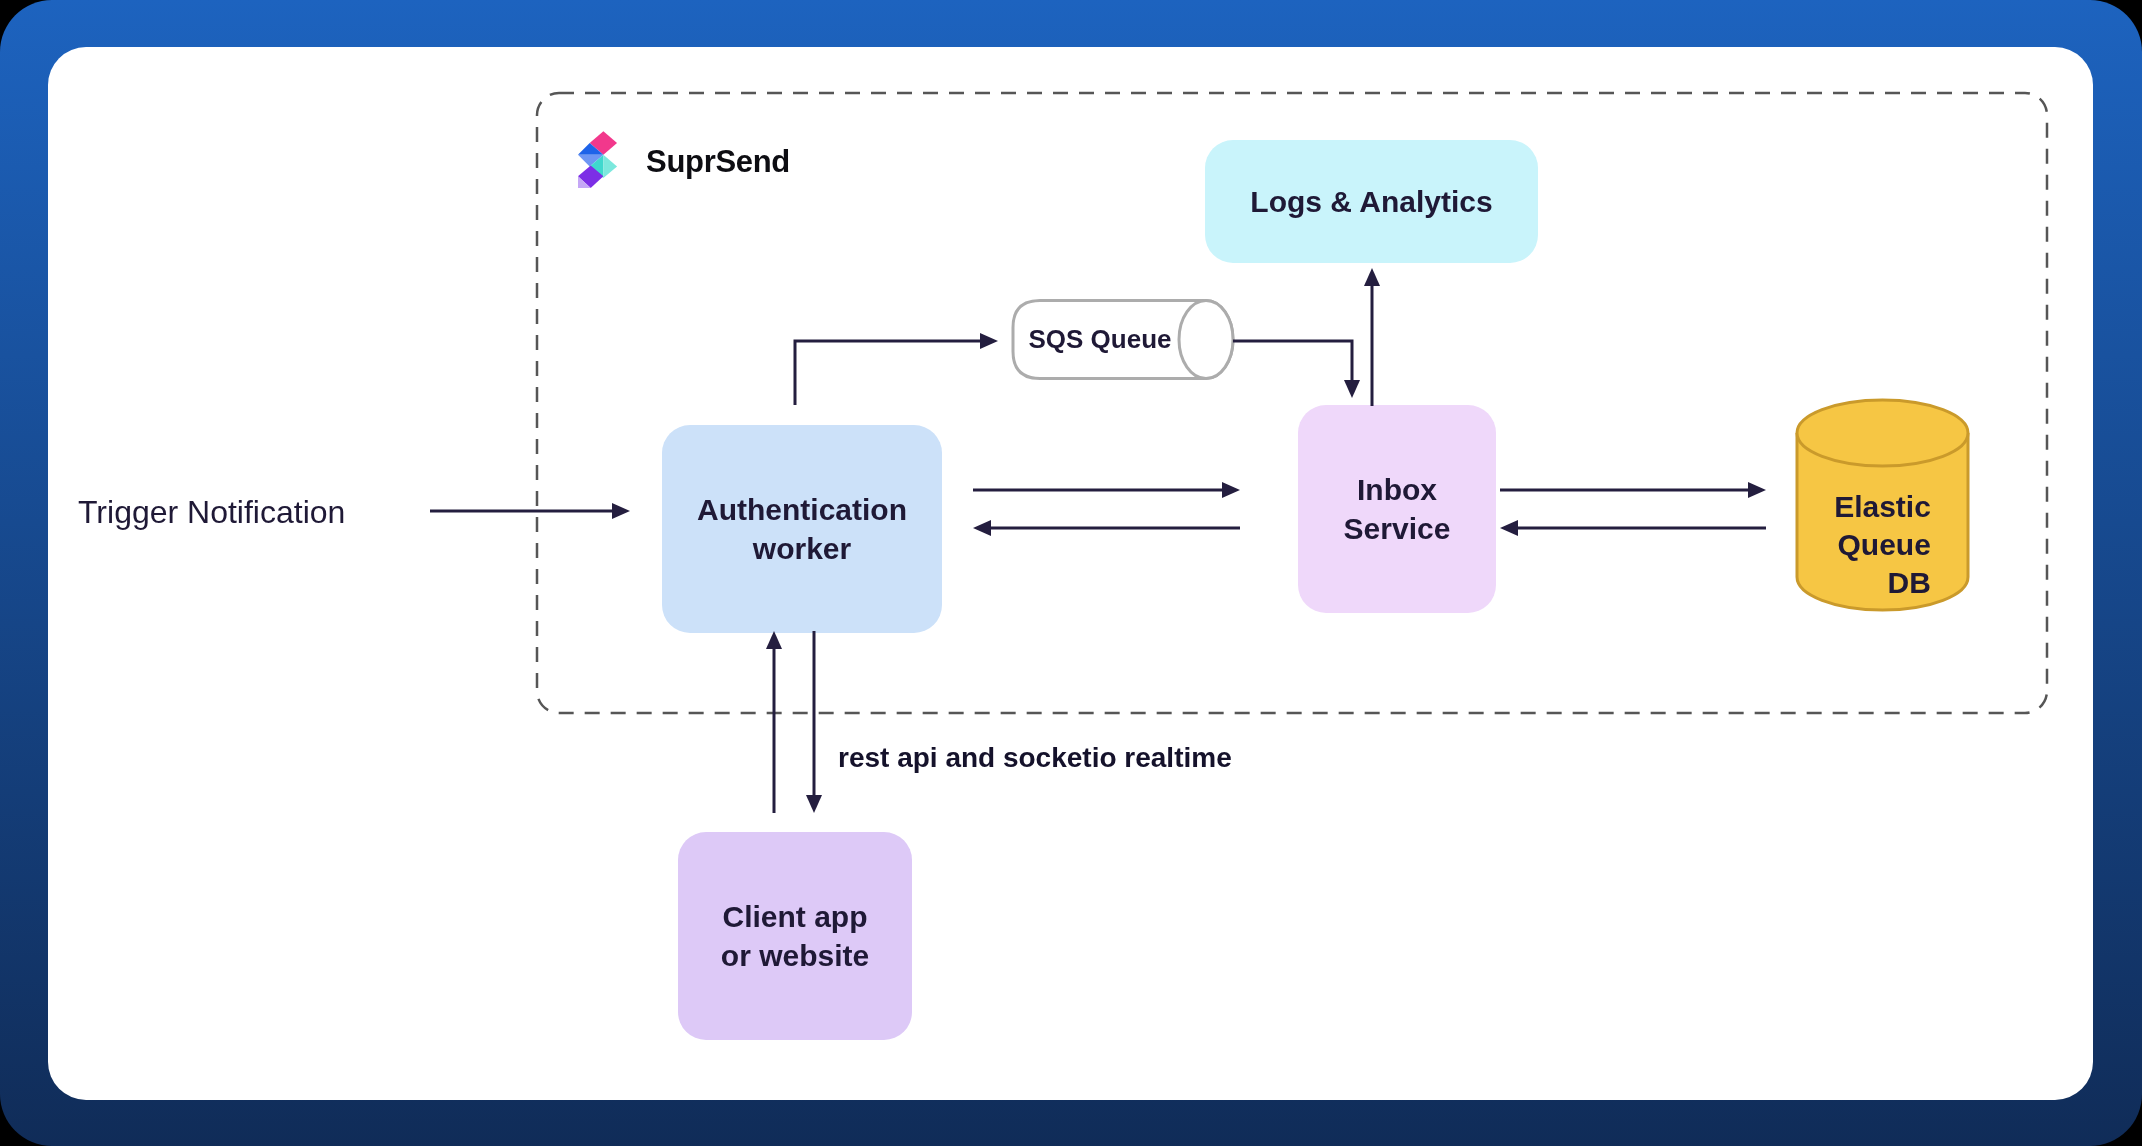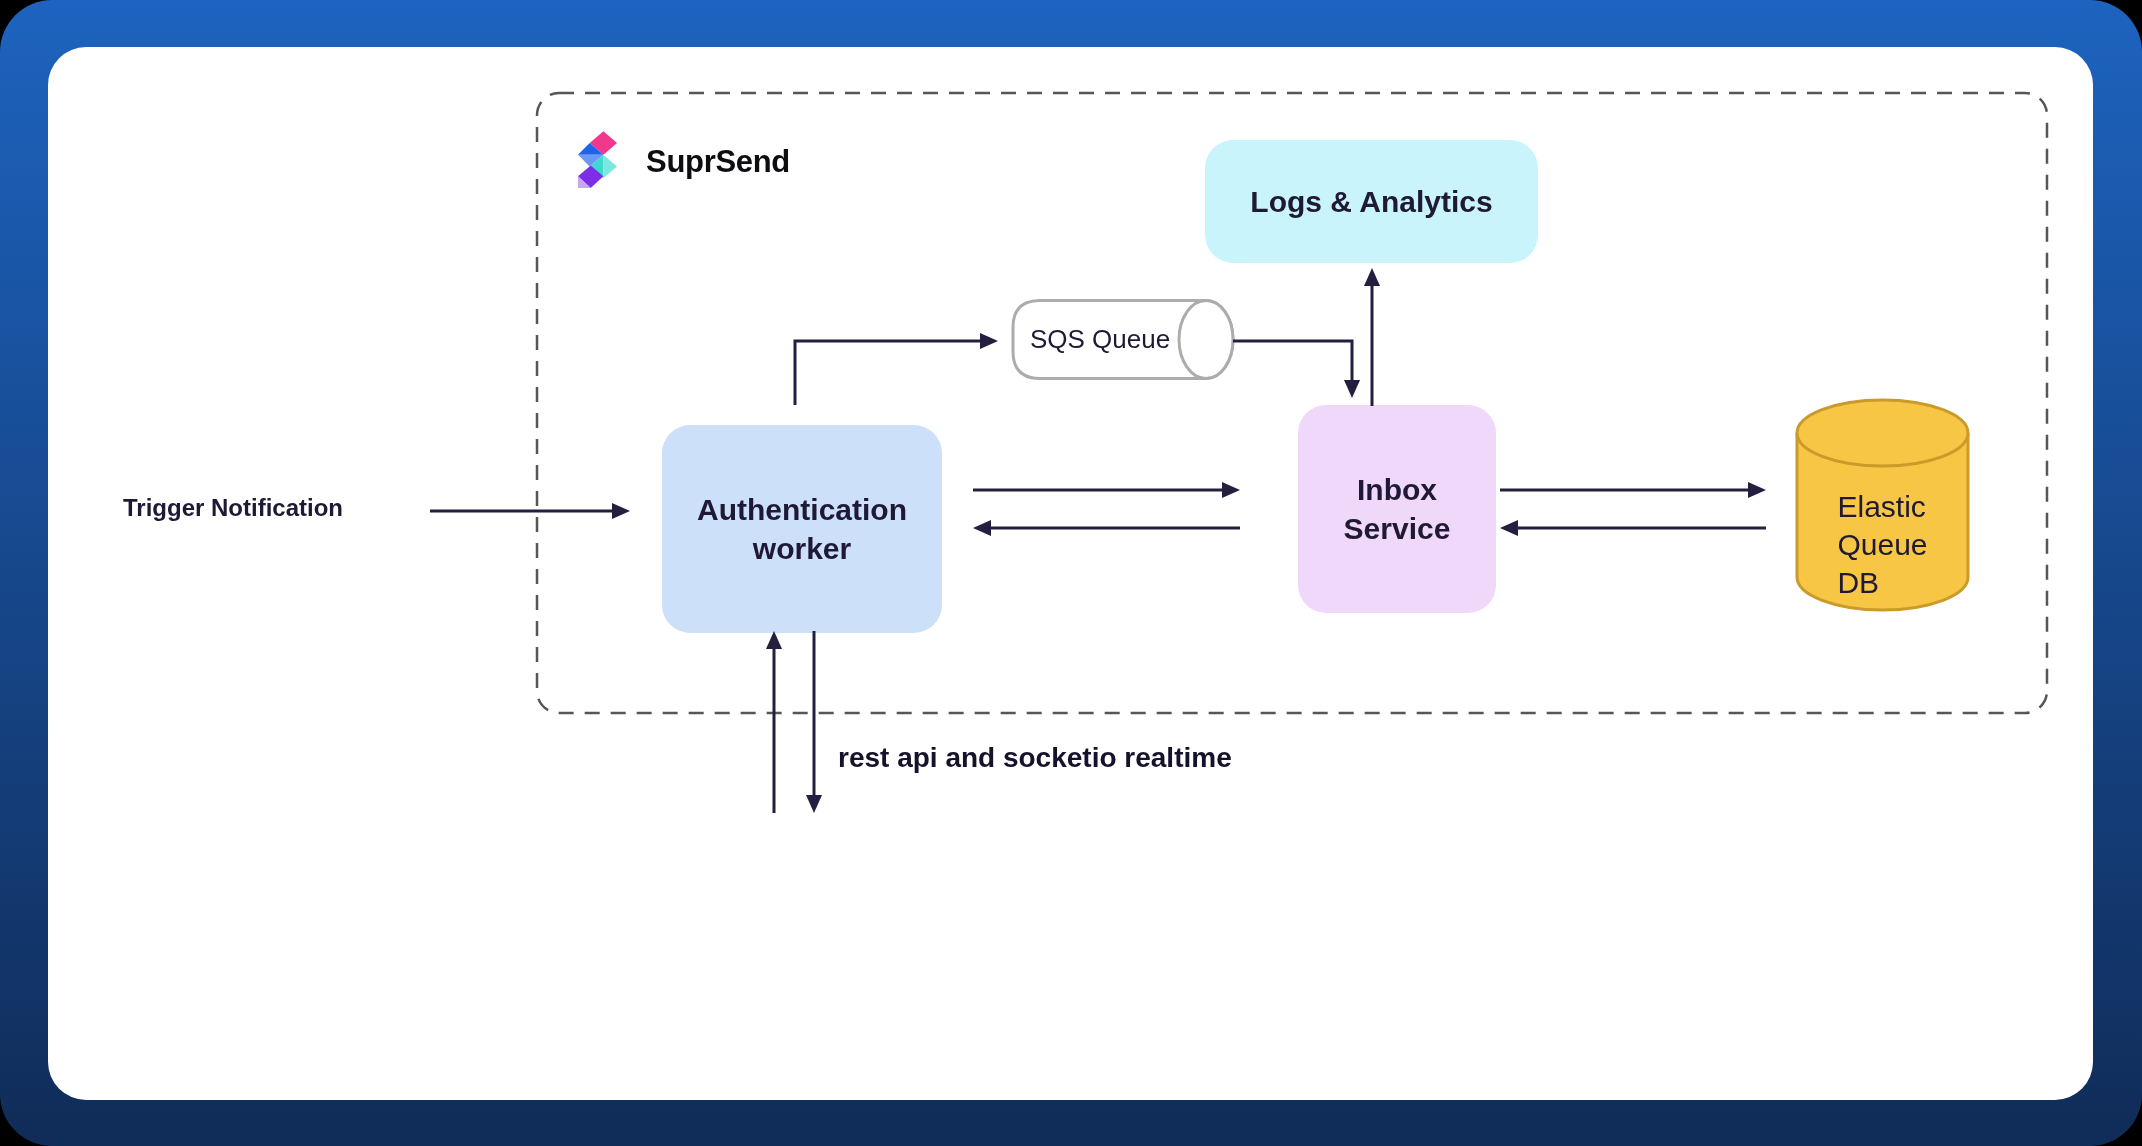--- a/index.html
+++ b/index.html
@@ -6,25 +6,25 @@
   body{width:2142px;height:1146px;overflow:hidden;font-family:"Liberation Sans","DejaVu Sans",sans-serif;}
   .frame{position:relative;width:2142px;height:1146px;border-radius:52px;
          background:linear-gradient(180deg,var(--c-bg_top,#1D63BF) 0%,var(--c-bg_bottom,#102C58) 100%);overflow:hidden;}
   .card{position:absolute;left:48px;top:47px;right:49px;bottom:46px;background:var(--c-card,#fff);border-radius:38px;}
   .abs{position:absolute;}
   .node{position:absolute;display:flex;align-items:center;justify-content:center;text-align:center;
         font-weight:700;font-size:30px;line-height:1.3;color:var(--c-text,#1F1936);
         border-radius:28px;white-space:pre-line;letter-spacing:0;}
   .brand{position:absolute;left:577px;top:130px;display:flex;align-items:center;gap:26px;}
   .brand-name{font-size:31px;font-weight:700;color:var(--c-brand_text,#0D0D12);letter-spacing:-0.3px;}
-  .trigger-label{position:absolute;left:78px;top:494px;width:310px;text-align:center;
-                 font-size:24px;font-weight:700;color:var(--c-text,#1F1936);}
+  .trigger-label{position:absolute;left:78px;top:494px;width:310px;
+                 font-size:32px;font-weight:400;color:var(--c-text,#1F1936);}
   .edge-note{position:absolute;left:838px;top:742px;font-size:28px;font-weight:700;color:#15122B;}
-  .cyl-label{position:absolute;display:flex;align-items:center;justify-content:center;text-align:left;
-             font-weight:400;color:var(--c-text,#1F1936);white-space:pre-line;}
+  .cyl-label{position:absolute;display:flex;align-items:center;justify-content:center;text-align:right;
+             font-weight:700;color:var(--c-text,#1F1936);white-space:pre-line;}
   .sqs-label{inset:0;padding-right:45px;font-size:26px;}
   .elastic-label{left:0;right:0;top:90px;bottom:10px;font-size:30px;line-height:1.27;}
   svg{display:block;}
   .overlay{position:absolute;inset:0;pointer-events:none;color:var(--c-arrow,#241E3F);}
   .overlay line, .overlay polyline{stroke:currentColor;stroke-width:3;fill:none;}
   .overlay polygon{fill:currentColor;stroke:none;}
 </style>
 </head>
 <body>
 
@@ -68,20 +68,22 @@
     <svg width="177" height="216" viewBox="0 0 177 216">
       <path d="M3,36 L3,180 A85.5,33 0 0 0 174,180 L174,36 Z" fill="#F6C644"></path>
       <path d="M3,36 L3,180 A85.5,33 0 0 0 174,180 L174,36" fill="none" stroke-width="3" stroke="#CA9A2B"></path>
       <ellipse cx="88.5" cy="36" rx="85.5" ry="33" stroke-width="3" fill="#F6C644" stroke="#CA9A2B"></ellipse>
     </svg>
     <div class="cyl-label elastic-label">Elastic
 Queue
 DB</div>
   </div>
 
+  <div class="node" style="left: 678px; top: 832px; width: 234px; height: 208px; background: rgb(221, 201, 247);">Client app
+or website</div>
 
   <div class="trigger-label">Trigger Notification</div>
   <div class="edge-note">rest api and socketio realtime</div>
 
   <svg class="overlay" width="2142" height="1146" viewBox="0 0 2142 1146">
     <g>
       <line x1="430" y1="511" x2="614" y2="511"></line>
       <polygon points="630,511 612,503 612,519"></polygon>
     </g>
     <g>

